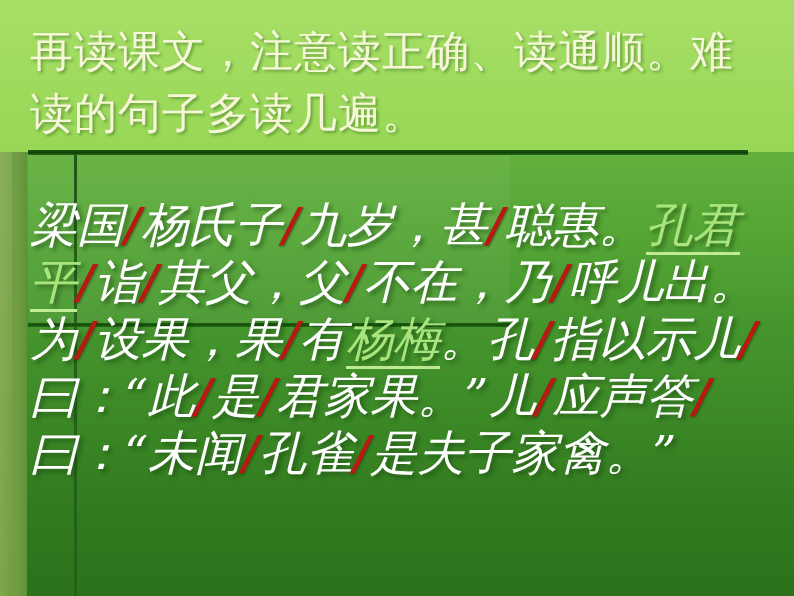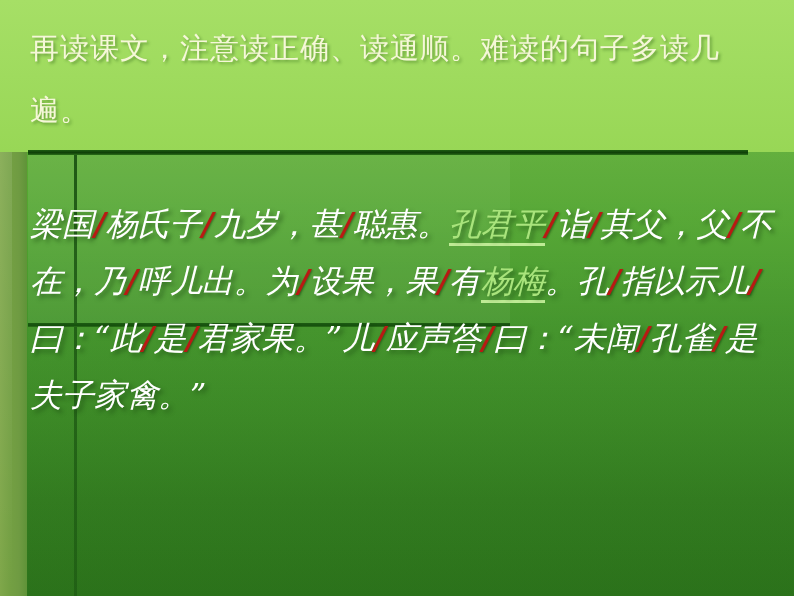--- a/index.html
+++ b/index.html
@@ -83,36 +83,36 @@
     width: 482px; height: 171px;
     background: rgba(255,255,255,0.05);
   }
 
   
   .title {
     position: absolute;
     left: 30px; top: 20px;
     width: 740px;
     color: #f5f7d8;
-    font-family: Liberation Mono, monospace;
-    font-size: 29px;
+    font-family: Liberation Sans, sans-serif;
+    font-size: 43px;
     line-height: 62px;
     letter-spacing: 1px;
     text-shadow: 2px 2px 3px rgba(40,90,20,0.45);
     white-space: pre-wrap;
   }
 
   
   .body-text {
     position: absolute;
     left: 30px; top: 196px;
     width: 752px;
     color: #ffffff;
     font-family: "DejaVu Serif", "Liberation Serif", serif;
-    font-size: 32px;
+    font-size: 47px;
     line-height: 57px;
     font-style: italic;
     letter-spacing: 0px;
     text-shadow: 3px 3px 4px rgba(20,60,12,0.55);
     white-space: pre-wrap;
     word-break: break-all;
   }
   .slash {
     color: #b81a13;
     font-style: italic;

